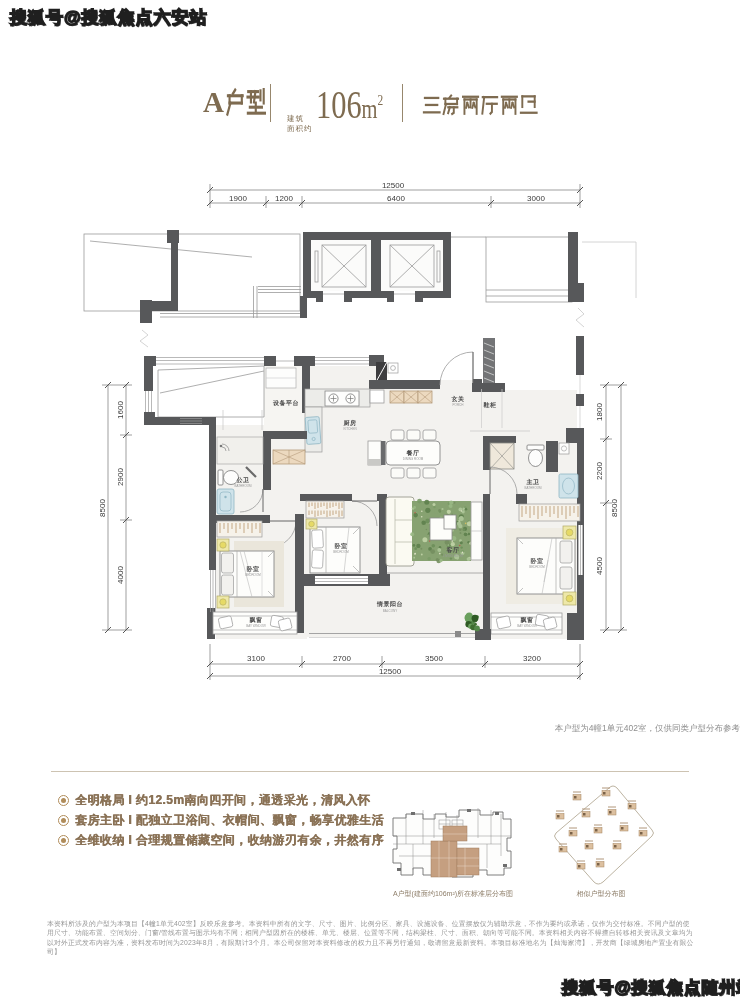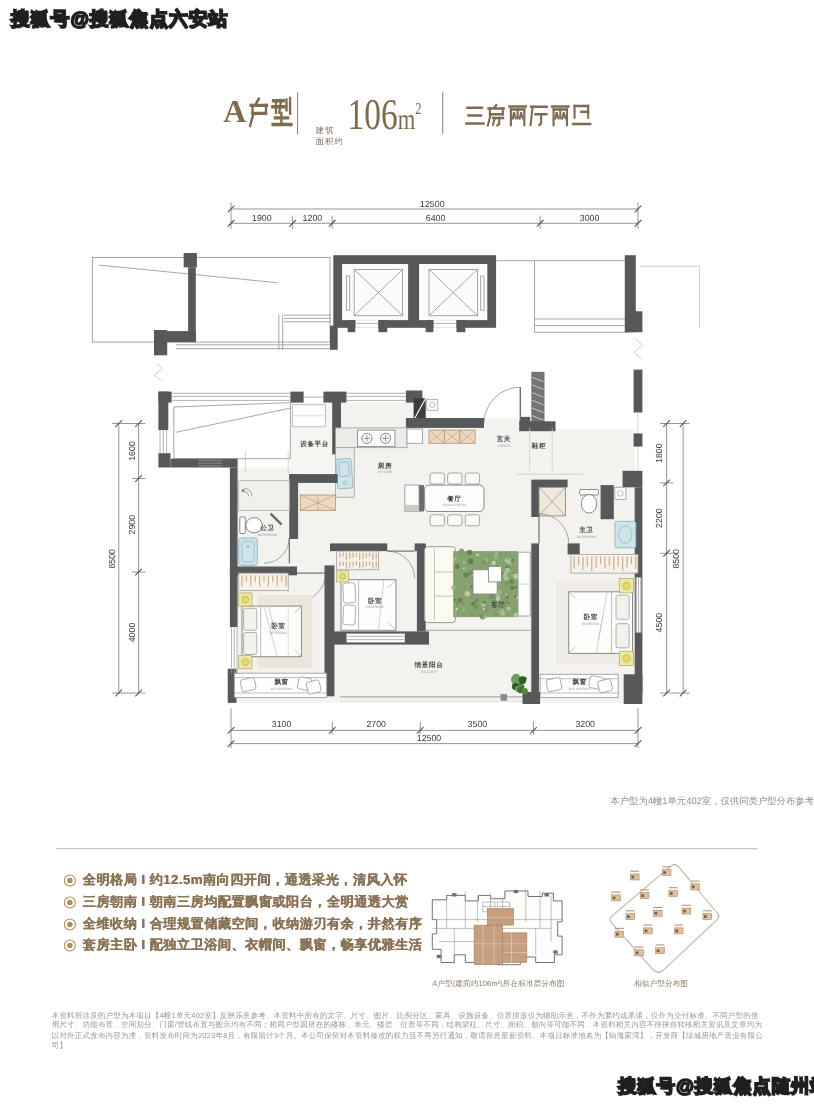--- a/index.html
+++ b/index.html
@@ -898,23 +898,22 @@
 <line x1="577" y1="861" x2="585" y2="861" stroke="#b0967a" stroke-width="1"></line>
 </g>
 </svg>
 
 <div class="caption">本户型为4幢1单元402室，仅供同类户型分布参考</div>
 
 <div class="rule" style="top:771px;"></div>
 
 <div class="bullets">
   <div class="row"><span class="bl"></span>全明格局 I 约12.5m南向四开间，通透采光，清风入怀</div>
-  <div class="row"><span class="bl"></span>三房朝南 I 朝南三房均配置飘窗或阳台，全明通透大赏</div>
+  <div class="row"><span class="bl"></span>套房主卧 I 配独立卫浴间、衣帽间、飘窗，畅享优雅生活</div>
   <div class="row"><span class="bl"></span>全维收纳 I 合理规置储藏空间，收纳游刃有余，井然有序</div>
-  <div class="row"><span class="bl"></span>套房主卧 I 配独立卫浴间、衣帽间、飘窗，畅享优雅生活</div>
 </div>
 
 <div class="cap2" style="left:453px;top:889px;">A户型(建面约106m²)所在标准层分布图</div>
 
 <div class="cap2" style="left:601px;top:889px;">相似户型分布图</div>
 
 <div class="disc">本资料所涉及的户型为本项目【4幢1单元402室】反映乐意参考。本资料中所有的文字、尺寸、图片、比例分区、家具、设施设备、位置摆放仅为辅助示意，不作为要约或承诺，仅作为交付标准。不同户型的使用尺寸、功能布置、空间划分、门窗/管线布置与图示均有不同；相同户型因所在的楼栋、单元、楼层、位置等不同，结构梁柱、尺寸、面积、朝向等可能不同。本资料相关内容不得擅自转移相关资讯及文章均为以对外正式发布内容为准，资料发布时间为2023年8月，有限期计3个月。本公司保留对本资料修改的权力且不再另行通知，敬请留意最新资料。本项目标准地名为【灿海家湾】，开发商【绿城房地产置业有限公司】</div>
 
 <div class="wm" style="left:562px;top:977px;font-size:16.5px;">搜狐号@搜狐焦点随州站</div>
 

